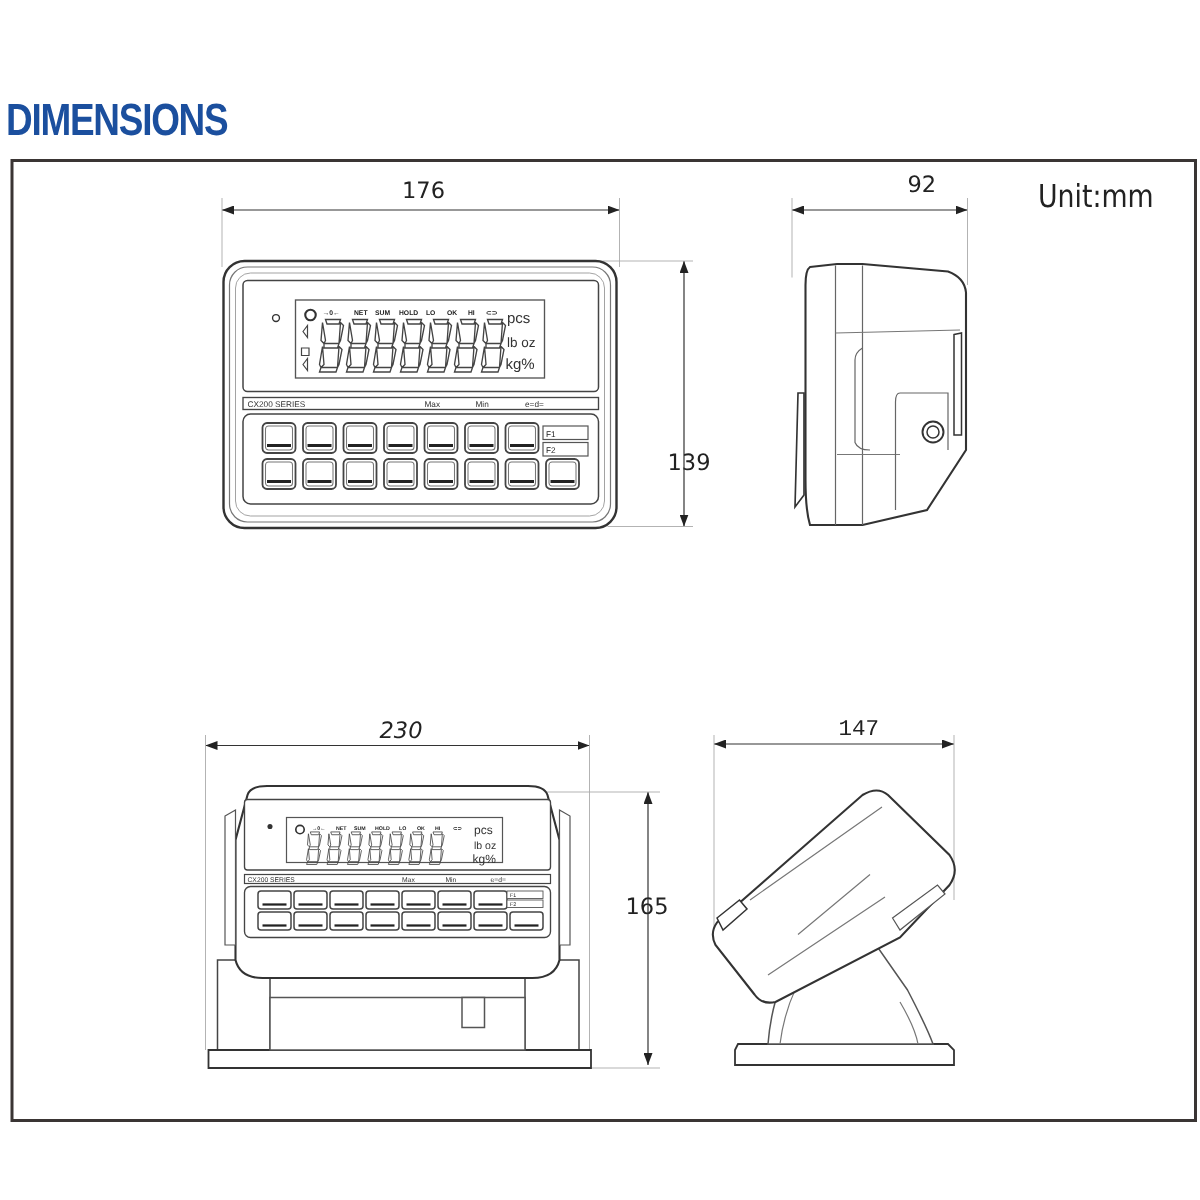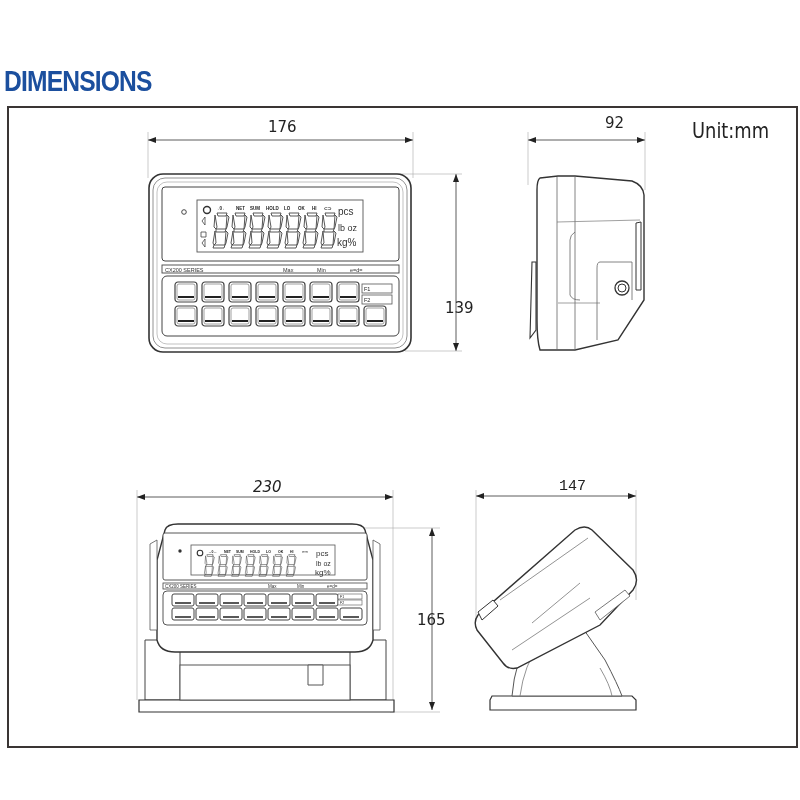--- a/index.html
+++ b/index.html
@@ -14,21 +14,21 @@
 <body>
 
 <div class="title">DIMENSIONS</div>
 <div class="frame"></div>
 <div class="unit">Unit:mm</div>
 
 <div class="dim" style="left:268px;top:118px;">176</div>
 <div class="dim" style="left:445px;top:255px;margin-top:44px;">139</div>
 <div class="dim" style="left:577px;top:114px;margin-left:28px;">92</div>
 <div class="dim" style="left:253px;top:478px;font-style:italic;">230</div>
-<div class="dim" style="left:417px;top:611px;text-align:center;">165</div>
+<div class="dim" style="left:417px;top:595px;text-align:center;">165</div>
 <div class="dim" style="left:559px;top:478px;font-family:Liberation Mono, monospace;">147</div>
 
 <svg class="draw" width="800" height="800" viewBox="0 0 800 800">
   <defs>
     <marker id="ar" markerWidth="8" markerHeight="6" refX="8" refY="3" orient="auto" markerUnits="userSpaceOnUse">
       <path d="M0,0 L8,3 L0,6 z" fill="#222"></path>
     </marker>
     <marker id="al" markerWidth="8" markerHeight="6" refX="0" refY="3" orient="auto" markerUnits="userSpaceOnUse">
       <path d="M8,0 L0,3 L8,6 z" fill="#222"></path>
     </marker>

